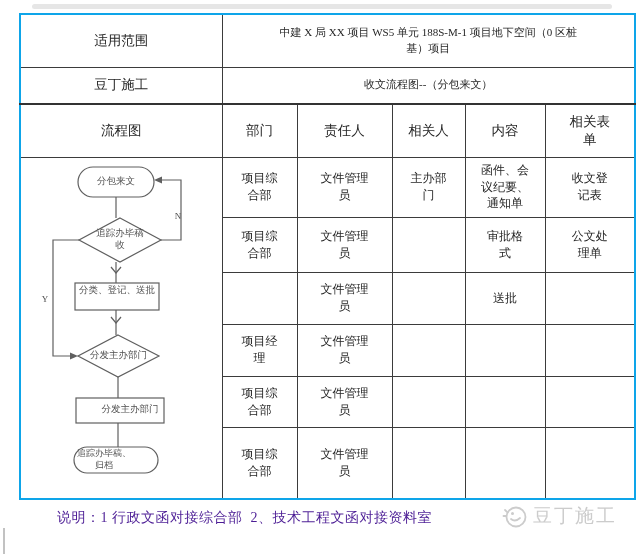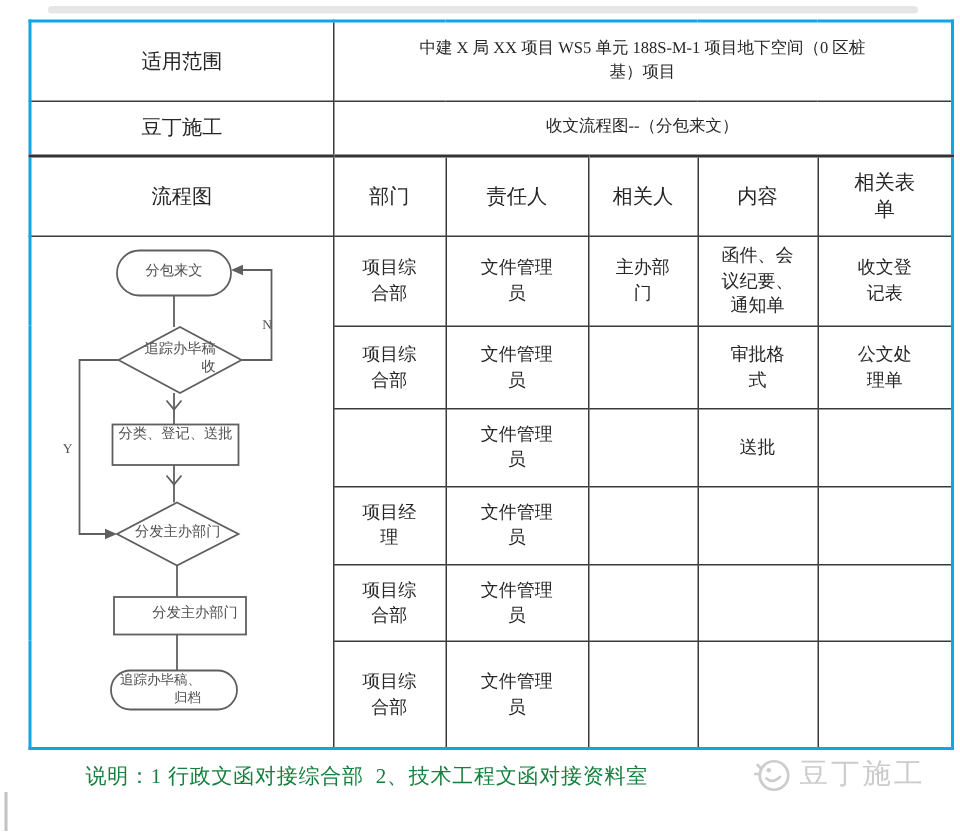--- a/index.html
+++ b/index.html
@@ -19,25 +19,25 @@
   td.lab{font-size:13.5px;}
   td.val{font-size:11px;white-space:pre-line;line-height:1.45;}
   tr.hdr td{border-top:2px solid #333;font-size:13.5px;white-space:pre-line;line-height:1.3;}
   td.cell-sm{font-size:12px;line-height:1.4;white-space:pre-line;}
 
   
   td.fc-cell{position:relative;padding:0;}
   .fc{position:absolute;left:0;top:0;width:200px;height:342px;}
   .fc svg{position:absolute;left:0;top:0;}
   .fl{position:absolute;display:flex;align-items:center;justify-content:center;
-      text-align:right;white-space:pre-line;color:#4f4f4f;font-size:9.5px;line-height:1.25;}
+      text-align:center;white-space:pre-line;color:#4f4f4f;font-size:9.5px;line-height:1.25;}
   .fl.tiny{font-size:9px;}
 
   
-  .caption{position:absolute;left:57px;top:509px;font-size:14px;color:#15803d;
+  .caption{position:absolute;left:57px;top:509px;font-size:14px;color:#4c1d95;
            letter-spacing:.5px;white-space:pre;}
   .watermark{position:absolute;left:502px;top:503px;display:flex;align-items:center;gap:5px;}
   .watermark .wm-text{font-size:19px;color:#cccccc;letter-spacing:2px;
                       font-family:"Liberation Sans", sans-serif;}
 </style>
 </head>
 <body>
 
 <div id="screen">
 

